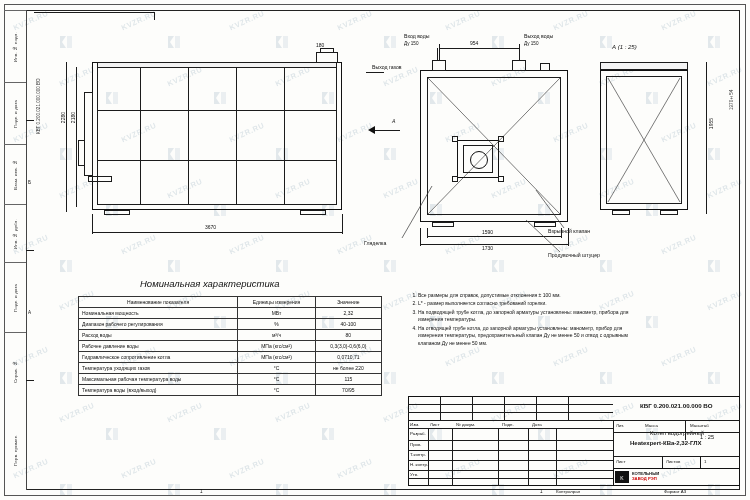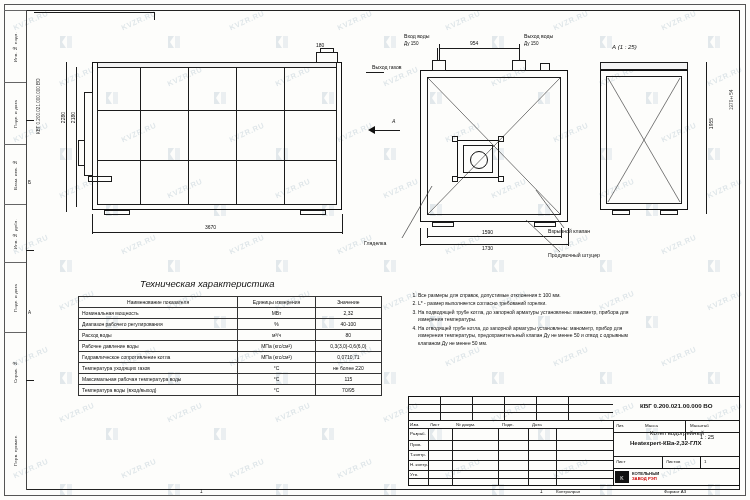--- a/index.html
+++ b/index.html
@@ -511,21 +511,21 @@
       <line x1="74" y1="2" x2="2" y2="126" stroke="#444" stroke-width="0.7"></line>
     </svg>
     <div class="box" style="left:600px;top:62px;width:88px;height:8px;background:#f4f4f4;"></div>
     <div class="box" style="left:612px;top:210px;width:18px;height:5px;"></div>
     <div class="box" style="left:660px;top:210px;width:18px;height:5px;"></div>
 
     <div class="ln lnv" style="left:706px;top:62px;height:152px;"></div>
     <div class="vdim" style="left:708px;top:118px;">1955</div>
   </div>
 
-  <div class="spec-title" style="left:140px;top:278px;">Техническая характеристика</div>
+  <div class="spec-title" style="left:140px;top:278px;">Номинальная характеристика</div>
   <table class="spec" style="left:78px;top:296px;width:304px;">
     <thead>
       <tr>
         <th style="width:166px;">Наименование показателя</th>
         <th style="width:76px;">Единицы измерения</th>
         <th style="width:62px;">Значение</th>
       </tr>
     </thead>
     <tbody id="spec-body">
         <tr>

